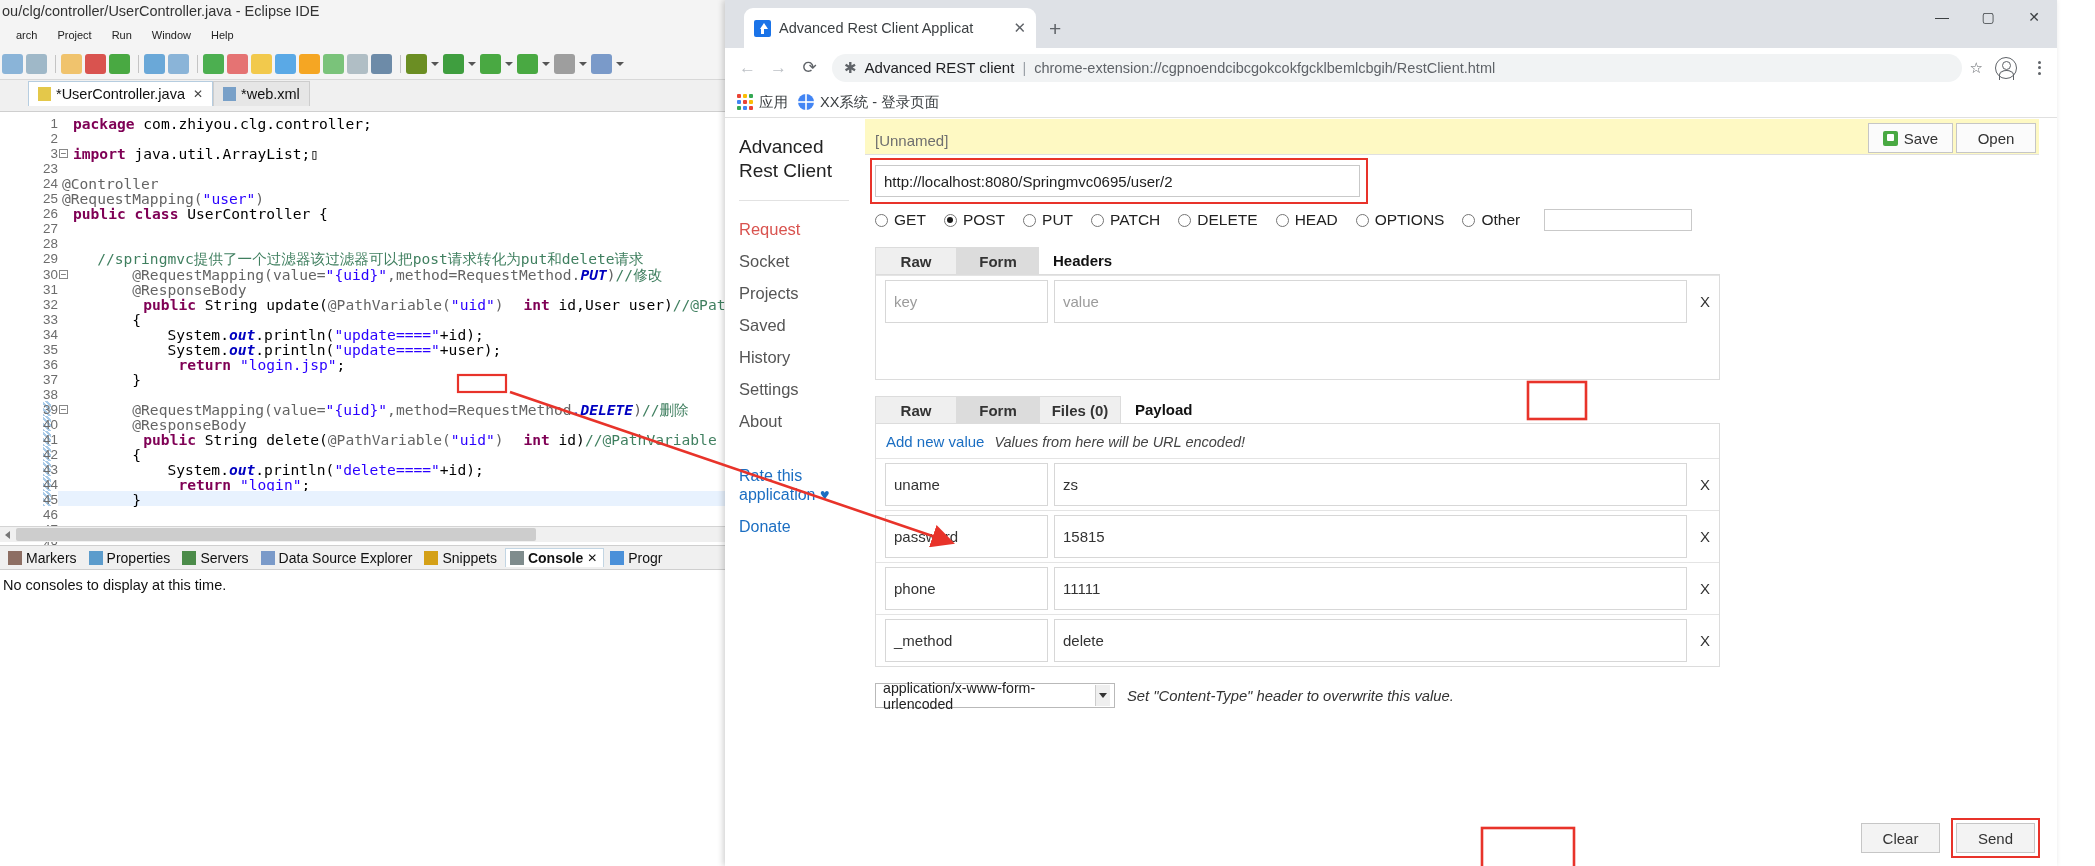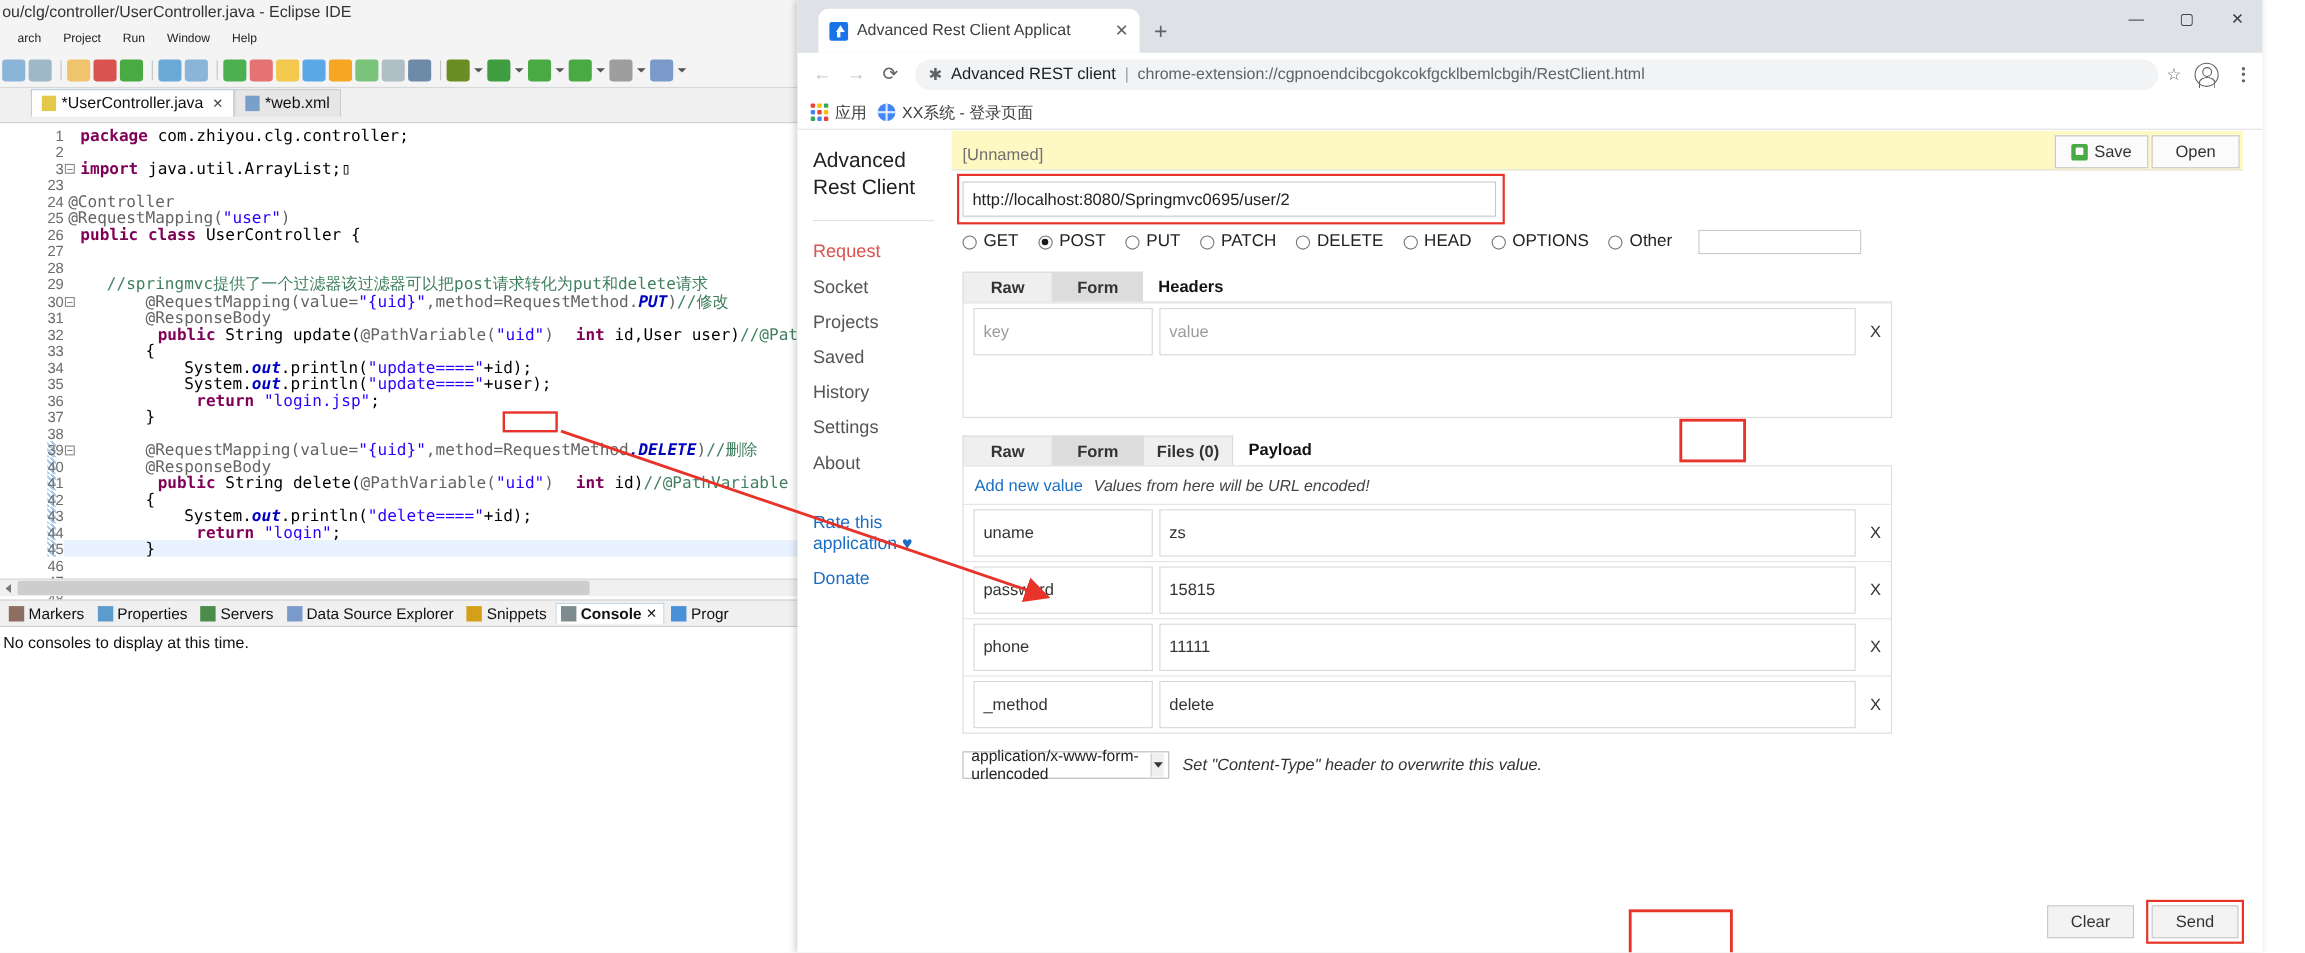--- a/index.html
+++ b/index.html
@@ -180,21 +180,21 @@
   .addlink{color:#1b6ec2;font-size:15px;padding:9px 0 8px 10px;display:flex;align-items:center;gap:10px;}
   .addlink .hint{color:#444;font-style:italic;font-size:14.5px;}
   .kvrow{display:flex;align-items:center;border-top:1px solid #e4e4e4;padding:4px 0;}
   .kvcell{height:43px;border:1px solid #d7d7d7;font-size:15px;color:#333;display:flex;align-items:center;padding:0 8px;background:#fff;}
   .kvkey{width:163px;margin-left:9px;}
   .kvval{flex:1;margin-left:6px;}
   .kvx{width:28px;text-align:center;font-size:15px;color:#333;}
   .kvplace{color:#9b9b9b;}
   .hdrpanel-body{height:96px;}
   .ctypebar{display:flex;align-items:center;gap:12px;margin:16px 0 0 10px;font-size:14.8px;color:#222;}
-  .selectbox{width:188px;height:25px;border:1px solid #b9b9b9;background:#fff;display:flex;align-items:center;padding:0 4px 0 7px;font-size:14.2px;color:#222;justify-content:space-between;}
+  .selectbox{width:240px;height:25px;border:1px solid #b9b9b9;background:#fff;display:flex;align-items:center;padding:0 4px 0 7px;font-size:14.2px;color:#222;justify-content:space-between;}
   .selarrow{width:16px;height:21px;background:#efefef;border-left:1px solid #ccc;display:flex;align-items:center;justify-content:center;}
   .selarrow:after{content:"";border-left:4px solid transparent;border-right:4px solid transparent;border-top:5px solid #333;}
   .ctypebar .hint{font-style:italic;color:#333;}
   .btmbtns{position:absolute;right:22px;bottom:13px;display:flex;gap:16px;}
   .bbtn{width:79px;height:30px;border:1px solid #c6c6c6;background:#f3f3f3;display:flex;align-items:center;justify-content:center;font-size:15px;color:#333;}
   
   #annot{position:absolute;left:0;top:0;width:2095px;height:866px;pointer-events:none;}
 </style>
 </head>
 <body>

